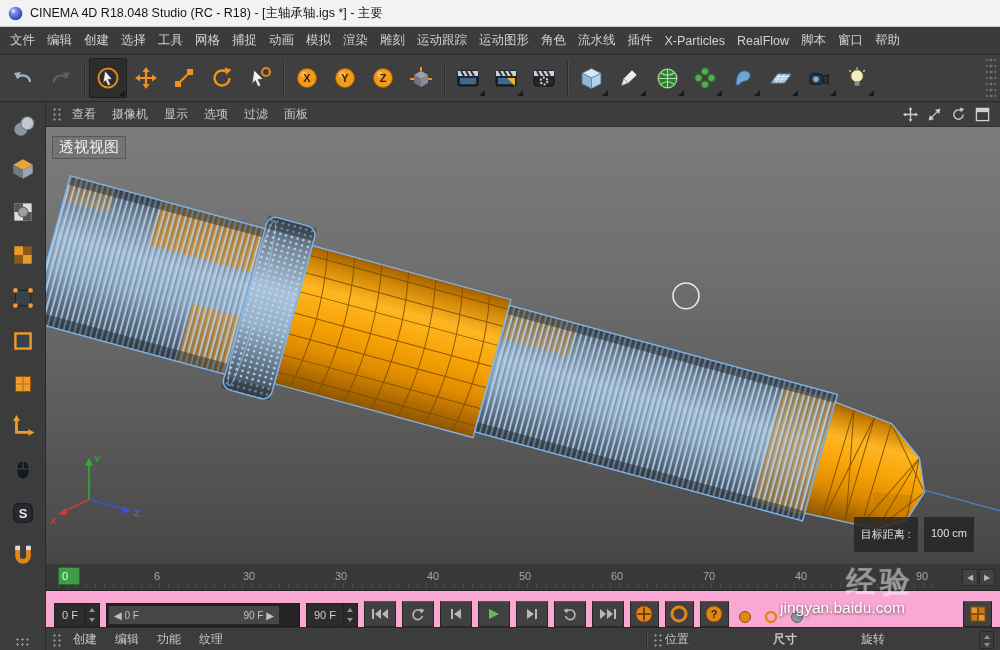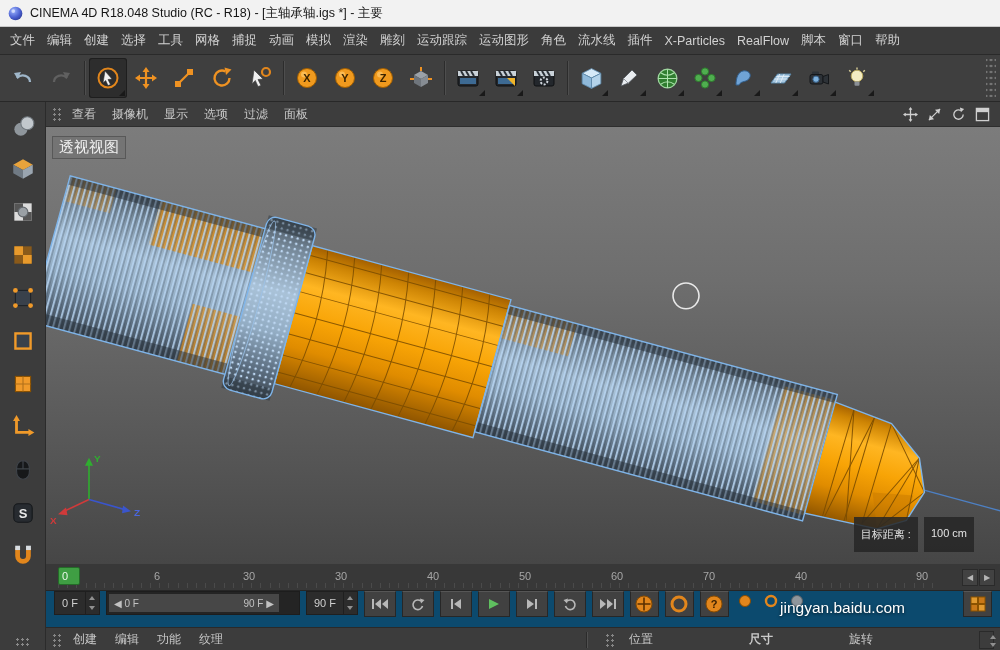--- a/index.html
+++ b/index.html
@@ -56,22 +56,22 @@
   .timeline::after{content:"";position:absolute;left:12px;right:64px;bottom:2px;height:5px;opacity:.5;
      background:repeating-linear-gradient(90deg,#5c5c5c 0 1px,transparent 1px 9.2px);}
   .tick{position:absolute;top:6px;transform:translateX(-50%);}
   .tick.first{color:#eaf6ea;z-index:2;}
   .playhead{position:absolute;left:12px;top:3px;width:22px;height:18px;background:#3f9e43;
             border:1px solid #246b28;border-radius:2px;box-sizing:border-box;z-index:1;}
   .tl-btn{position:absolute;top:5px;width:14px;height:15px;background:#424242;border:1px solid #2a2a2a;
           color:#b5b5b5;font-size:8px;display:flex;align-items:center;justify-content:center;}
 
   
-  .playback{height:36px;background:#0c4a6e;border-bottom:1px solid #2a2a2a;
-            display:flex;align-items:flex-start;gap:6px;padding:0 8px;position:relative;}
+  .playback{height:36px;background:#f9a8d4;border-bottom:1px solid #2a2a2a;
+            display:flex;align-items:flex-end;gap:6px;padding:0 8px;position:relative;}
   .field{height:22px;background:#2c2c2c;border:1px solid #1f1f1f;display:flex;align-items:stretch;
          font-size:11px;color:#cfcfcf;}
   .field .val{display:flex;align-items:center;padding:0 7px;}
   .stepper{width:13px;border-left:1px solid #1f1f1f;display:flex;flex-direction:column;}
   .stepper .up,.stepper .dn{flex:1;display:flex;align-items:center;justify-content:center;}
   .stepper .up::after{content:"";border:3px solid transparent;border-bottom:4px solid #909090;margin-bottom:2px;}
   .stepper .dn::after{content:"";border:3px solid transparent;border-top:4px solid #909090;margin-top:2px;}
   .slider{width:192px;height:22px;background:#242424;border:1px solid #1d1d1d;position:relative;}
   .slider .bar{position:absolute;left:2px;top:2px;bottom:2px;width:160px;background:#474747;
                display:flex;justify-content:space-between;align-items:center;font-size:10px;color:#c2c2c2;padding:0 5px;}
@@ -82,21 +82,21 @@
         display:flex;align-items:center;justify-content:center;flex:0 0 auto;}
   .tgl{width:20px;height:20px;display:flex;align-items:center;justify-content:center;flex:0 0 auto;}
   .pb-right{margin-left:auto;display:flex;align-items:center;gap:6px;}
 
   
   .bottombar{height:23px;background:#3c3c3c;display:flex;align-items:center;
              font-size:12px;color:#c9c9c9;padding:0 6px;}
   .bmi{padding:0 9px;height:100%;display:flex;align-items:center;}
   .bsep{width:1px;height:16px;background:#2b2b2b;box-shadow:1px 0 0 #505050;margin:0 6px;}
   .coord-headers{margin-left:auto;display:flex;align-items:center;}
-  .coord-headers span{display:inline-block;margin-left:12px;}
+  .coord-headers span{display:inline-block;}
   .ch-pos{width:108px;}.ch-size{width:88px;font-weight:bold;}.ch-rot{width:118px;}
 
   
   .watermark{position:absolute;left:780px;top:599px;z-index:60;color:#ffffff;font-size:15.5px;
              text-shadow:0 1px 3px rgba(0,0,0,.65);pointer-events:none;}
   .ghost{position:absolute;left:846px;top:562px;z-index:59;font-size:30px;font-weight:bold;
          color:rgba(255,255,255,.22);text-shadow:0 0 1px rgba(255,255,255,.35);pointer-events:none;letter-spacing:4px;}
 </style>
 </head>
 <body>
@@ -689,14 +689,15 @@
           <span class="stepper" style="height:16px;border:1px solid #2a2a2a;">
             <span class="up"></span>
               <span class="dn"></span>
             </span>
         </span>
       </div>
 
     </div>
   </div>
 
+  <div class="ghost">经验</div>
   <div class="watermark">jingyan.baidu.com</div>
 </div>
 
 </body></html>

